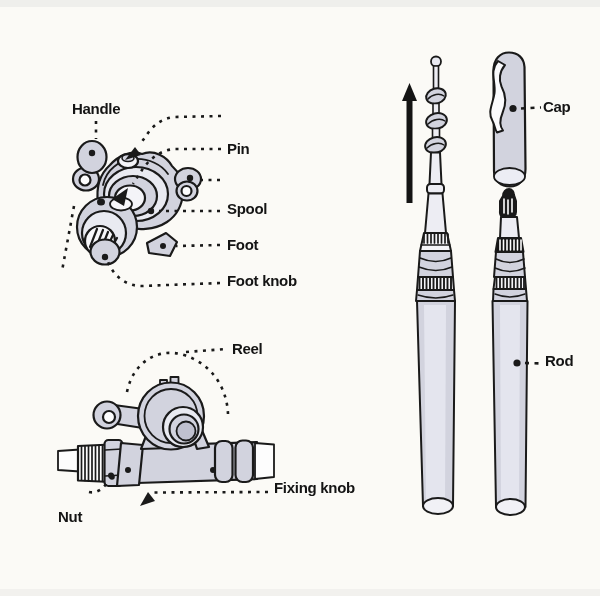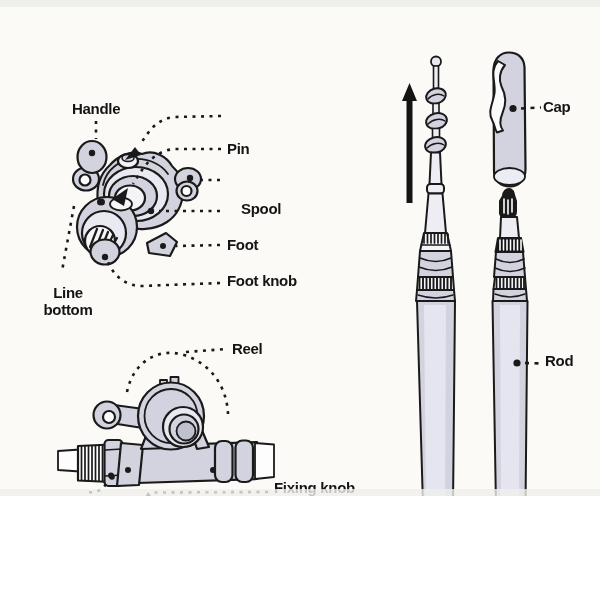--- a/index.html
+++ b/index.html
@@ -1,17 +1,17 @@
 <!DOCTYPE html>
 <html><head>
 <meta charset="utf-8">
 <style>
   html,body{margin:0;padding:0;}
   .page{
-    position:relative;width:600px;height:496px;overflow:hidden;
+    position:relative;width:600px;height:596px;overflow:hidden;
     background:#fbfaf6;
     font-family:"Liberation Sans",sans-serif;
   }
   .page::before{ 
     content:"";position:absolute;left:0;top:0;width:600px;height:7px;
     background:#ececea;opacity:.8;z-index:3;
   }
   .page::after{ 
     content:"";position:absolute;left:0;bottom:0;width:600px;height:7px;
     background:#f0efec;opacity:.8;z-index:3;
@@ -218,28 +218,24 @@
     <g stroke="#1a1a1a" stroke-width="2.6" fill="none" stroke-dasharray="4 5.5" stroke-linecap="butt">
       <circle cx="513" cy="108.5" r="3.6" fill="#1a1a1a" stroke="none" stroke-dasharray="none"></circle>
       <path d="M521,108.5 L541,107.5"></path>
       <circle cx="517" cy="363" r="3.6" fill="#1a1a1a" stroke="none" stroke-dasharray="none"></circle>
       <path d="M525,363 L543,363.5"></path>
     </g>
   </svg>
 
   <div class="lbl" style="left:72px;top:101px">Handle</div>
   <div class="lbl" style="left:227px;top:141px">Pin</div>
-  <div class="lbl" style="left:241px;top:201px">Spool</div>
+  <div class="lbl" style="left:227px;top:201px">Spool</div>
   <div class="lbl" style="left:227px;top:237px">Foot</div>
   <div class="lbl" style="left:227px;top:273px">Foot knob</div>
 
-  <div class="lbl two" style="left:40px;top:284px">
-    <span style="display:block">Line</span>
-    <span style="display:block">bottom</span>
-  </div>
 
   <div class="lbl" style="left:232px;top:341px">Reel</div>
   <div class="lbl" style="left:58px;top:509px">Nut</div>
   <div class="lbl" style="left:274px;top:480px">Fixing knob</div>
   <div class="lbl" style="left:543px;top:99px">Cap</div>
   <div class="lbl" style="left:545px;top:353px">Rod</div>
 
 </div>
 
 </body></html>

